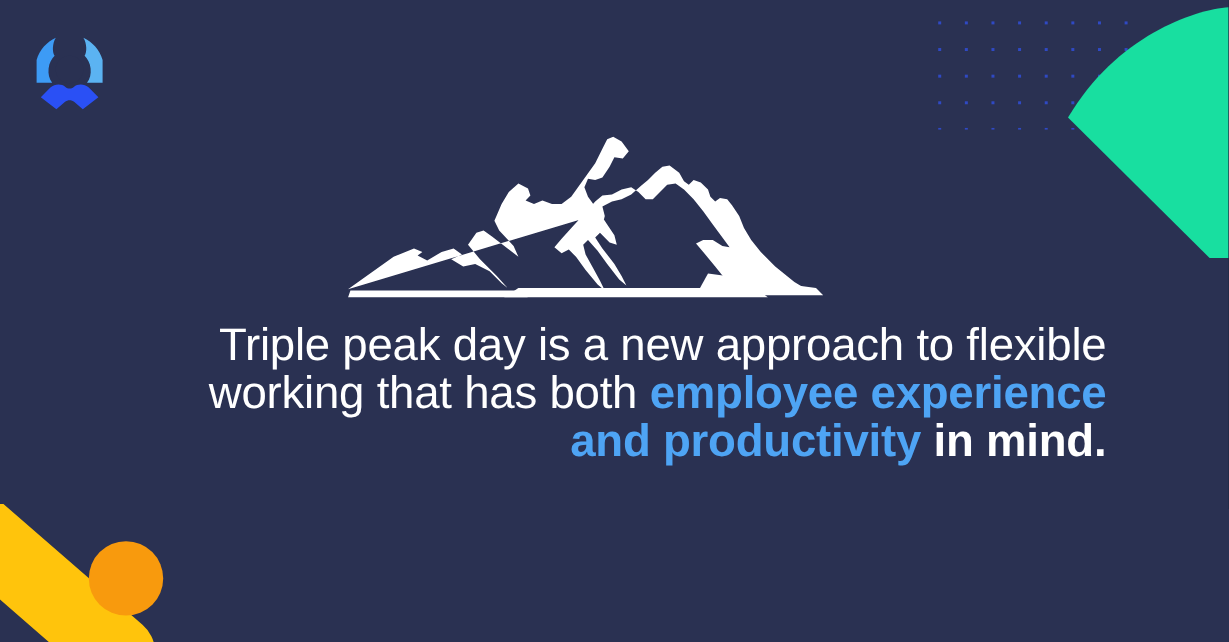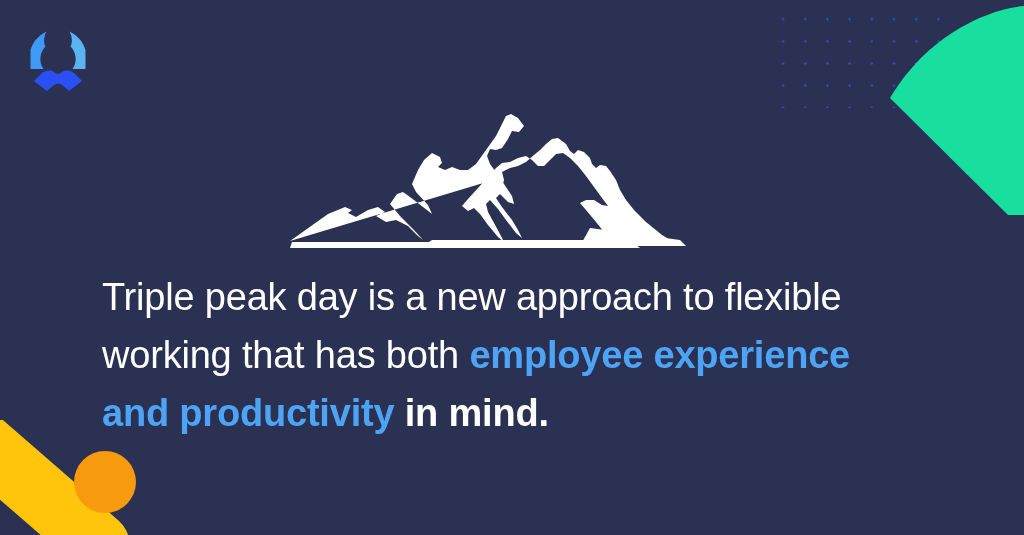--- a/index.html
+++ b/index.html
@@ -65,23 +65,23 @@
     width: 400px;
     height: 140px;
   }
 
   
   .headline {
     position: absolute;
     left: 102px;
     top: 268px;
     width: 820px;
-    text-align: left;
+    text-align: right;
     font-size: 38px;
-    line-height: 58px;
+    line-height: 40px;
     letter-spacing: -0.2px;
     color: #ffffff;
     font-weight: 400;
   }
   .headline .accent {
     color: #4ea4f4;
     font-weight: 700;
   }
   .headline .strongwhite {
     color: #ffffff;

